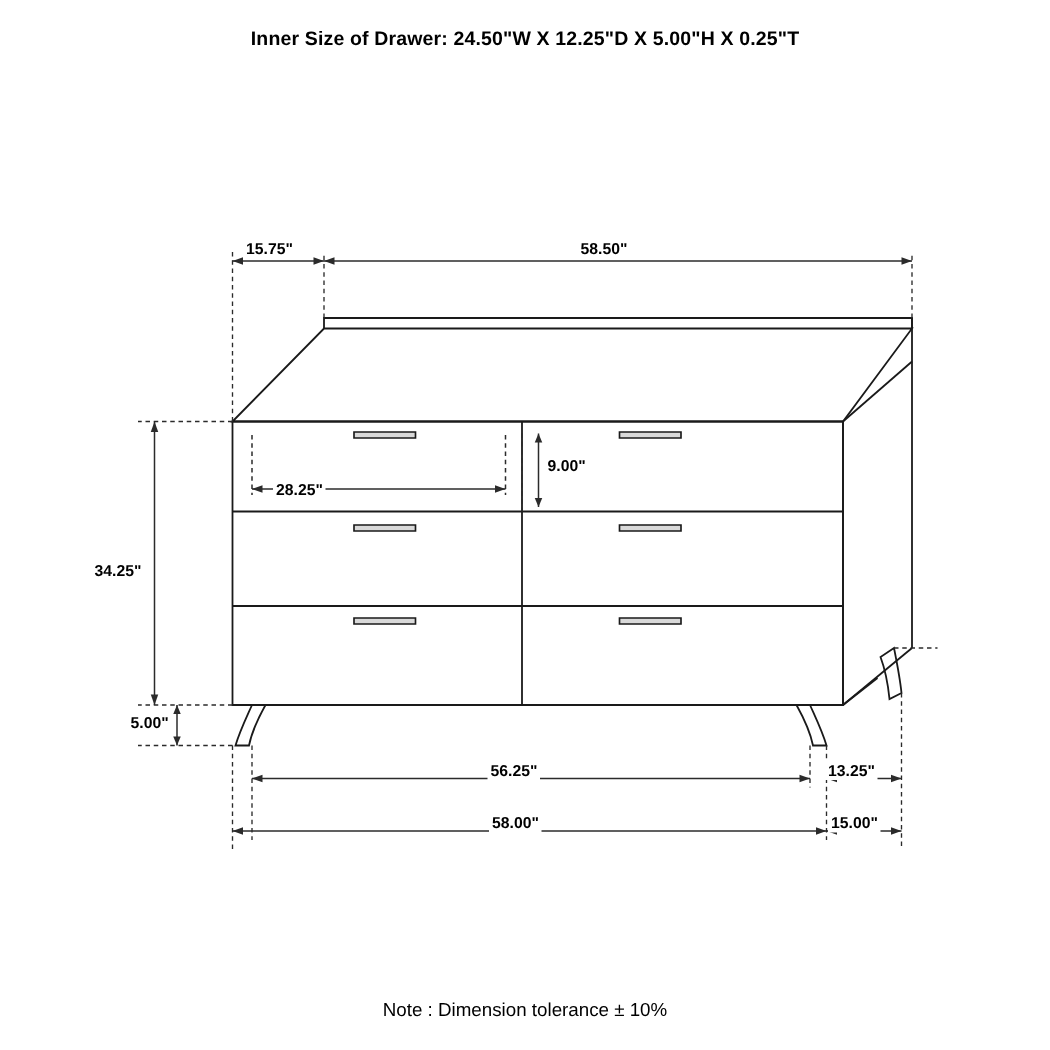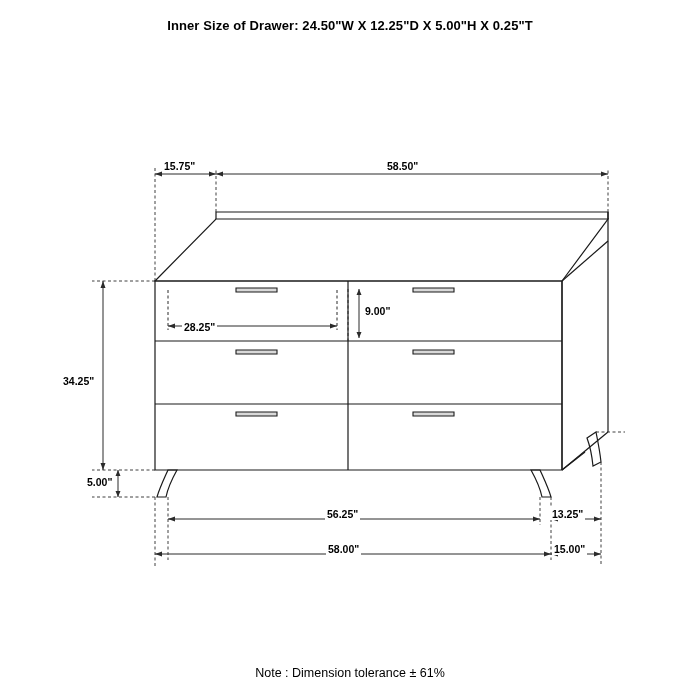--- a/index.html
+++ b/index.html
@@ -162,13 +162,13 @@
 <div class="dimlabel" style="left:385px; top:160px;">58.50"</div>
 <div class="dimlabel vert" style="left:62px; top:374px;">34.25"</div>
 <div class="dimlabel vert" style="left:86px; top:475px;">5.00"</div>
 <div class="dimlabel" style="left:182px; top:321px;">28.25"</div>
 <div class="dimlabel" style="left:363px; top:305px;">9.00"</div>
 <div class="dimlabel" style="left:325px; top:508px;">56.25"</div>
 <div class="dimlabel" style="left:326px; top:543px;">58.00"</div>
 <div class="dimlabel" style="left:550px; top:508px;">13.25"</div>
 <div class="dimlabel" style="left:552px; top:543px;">15.00"</div>
 
-<div id="note">Note : Dimension tolerance  ± 61%</div>
+<div id="note">Note : Dimension tolerance  ± 10%</div>
 
 </body></html>

